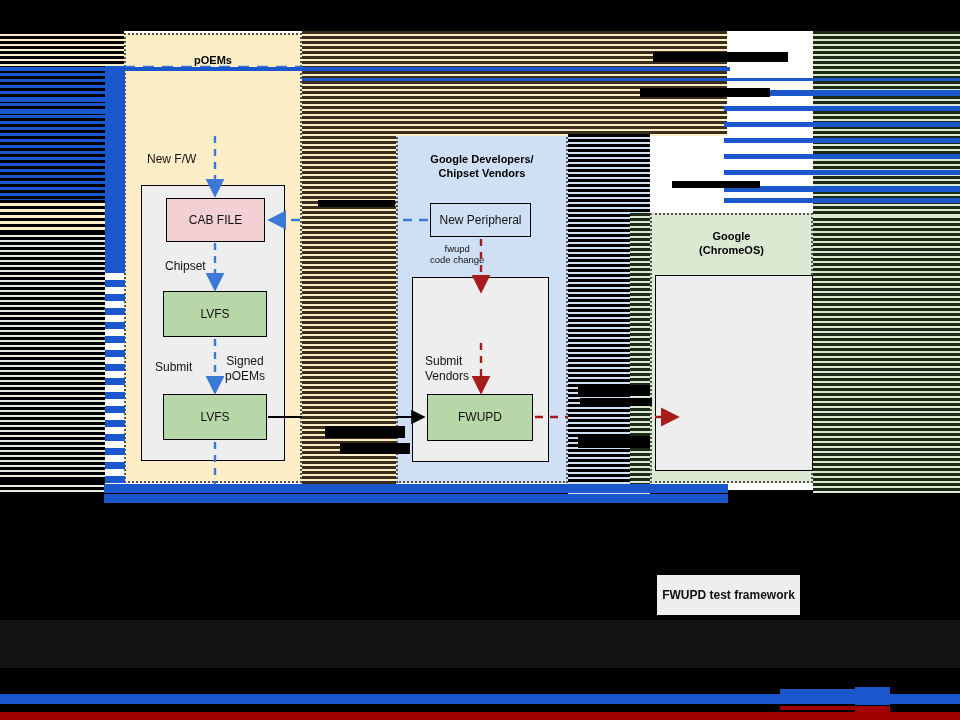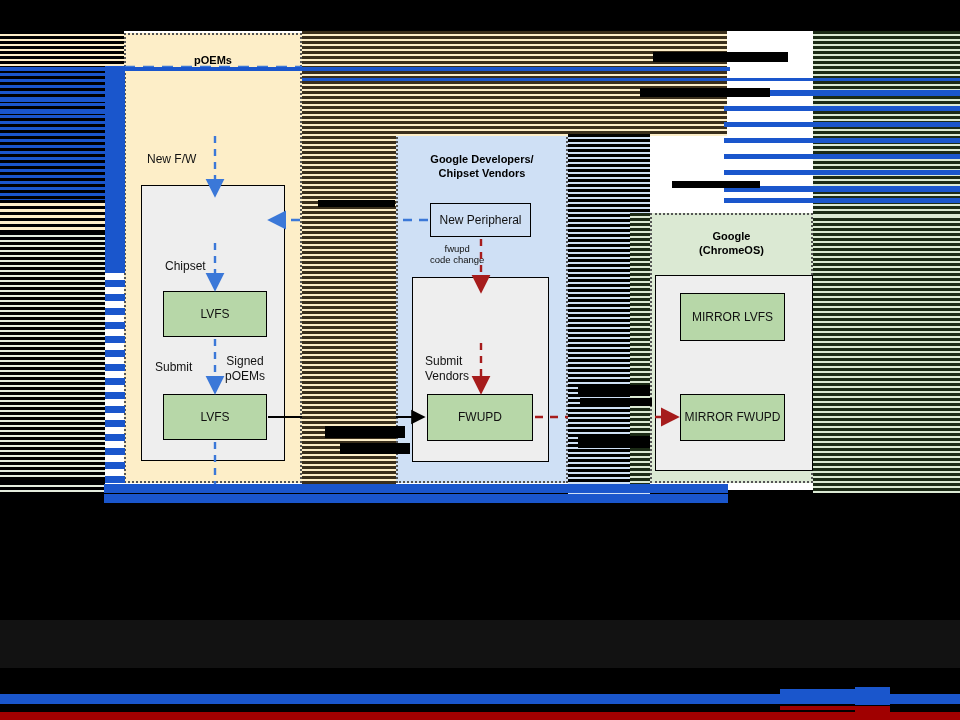--- a/index.html
+++ b/index.html
@@ -128,45 +128,42 @@
     <line x1="481" y1="239" x2="481" y2="289" stroke="#a61c1c" stroke-width="2.4" stroke-dasharray="7,6" marker-end="url(#arrRed)"></line>
 
     <line x1="481" y1="343" x2="481" y2="390" stroke="#a61c1c" stroke-width="2.4" stroke-dasharray="7,6" marker-end="url(#arrRed)"></line>
 
     <line x1="268" y1="417" x2="422" y2="417" stroke="#000" stroke-width="1.8" marker-end="url(#arrBlack)"></line>
 
     <line x1="535" y1="417" x2="675" y2="417" stroke="#a61c1c" stroke-width="2.4" stroke-dasharray="8,7" marker-end="url(#arrRed)"></line>
   </svg>
 
 
+  <div class="node n-pink" id="node-cabfile" style="z-index: 8;">
+    <span>CAB FILE</span>
+  </div>
 
   <div class="node n-green" id="node-lvfs1" style="z-index: 8;">
     <span>LVFS</span>
   </div>
 
   <div class="node n-green" id="node-lvfs2" style="z-index: 8;">
     <span>LVFS</span>
   </div>
 
   <div class="node n-blue" id="node-newperiph" style="z-index: 8;">
     <span>New Peripheral</span>
   </div>
 
 
   <div class="node n-green" id="node-fwupd" style="z-index: 8;">
     <span>FWUPD</span>
   </div>
 
-  <div class="node n-green" id="node-mirrorlvfs" style="z-index: 8;">
-    <span>MIRROR LVFS</span>
-  </div>
-
-  <div class="node n-green" id="node-mirrorfwupd" style="z-index: 8;">
-    <span>MIRROR FWUPD</span>
-  </div>
+
 
   <div class="elabel" id="lbl-newfw" style="z-index: 8;">New F/W</div>
   <div class="elabel" id="lbl-upload" style="z-index: 8;">Chipset</div>
   <div class="elabel" id="lbl-submit1" style="z-index: 8;">Submit</div>
   <div class="elabel" id="lbl-signed" style="z-index: 8;">
     <span>Signed</span><br>
     <span>pOEMs</span>
   </div>
   <div class="elabel small" id="lbl-fwupdcode" style="z-index: 8;">
     <span>fwupd</span><br>
@@ -1068,14 +1065,17 @@
       <div class="scan" style="left: 0px; top: 620px; width: 960px; height: 48px; background: rgb(18, 18, 18); position: absolute;"></div>
       <div class="scan" style="left: 0px; top: 694px; width: 960px; height: 10px; background: rgb(26, 86, 204); position: absolute;"></div>
       <div class="scan" style="left: 780px; top: 689px; width: 110px; height: 5px; background: rgb(26, 86, 204); position: absolute;"></div>
       <div class="scan" style="left: 855px; top: 687px; width: 35px; height: 18px; background: rgb(26, 86, 204); position: absolute;"></div>
       <div class="scan" style="left: 0px; top: 712px; width: 960px; height: 8px; background: rgb(160, 0, 0); position: absolute;"></div>
       <div class="scan" style="left: 780px; top: 706px; width: 110px; height: 4px; background: rgb(160, 0, 0); position: absolute;"></div>
       <div class="scan" style="left: 855px; top: 706px; width: 35px; height: 14px; background: rgb(160, 0, 0); position: absolute;"></div>
       <div class="scan" style="left: 0px; top: 668px; width: 960px; height: 8px; background: rgb(0, 0, 0); position: absolute;"></div>
     </div>
 
+  <div class="node" id="node-testfw" style="z-index: 50;">
+    <span>FWUPD test framework</span>
+  </div>
 
 </div>
 
 </body></html>

